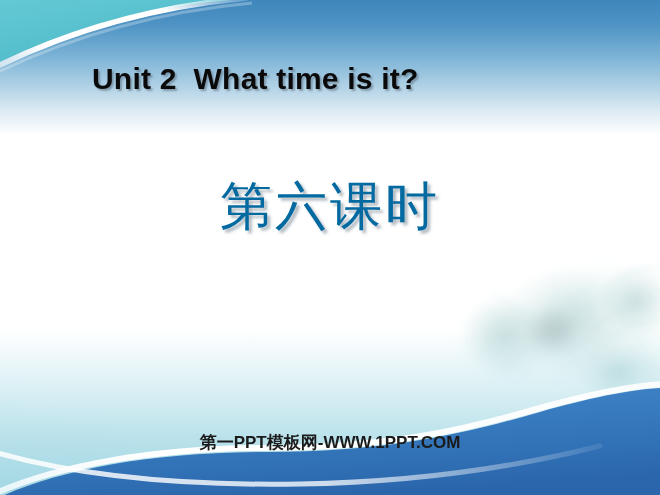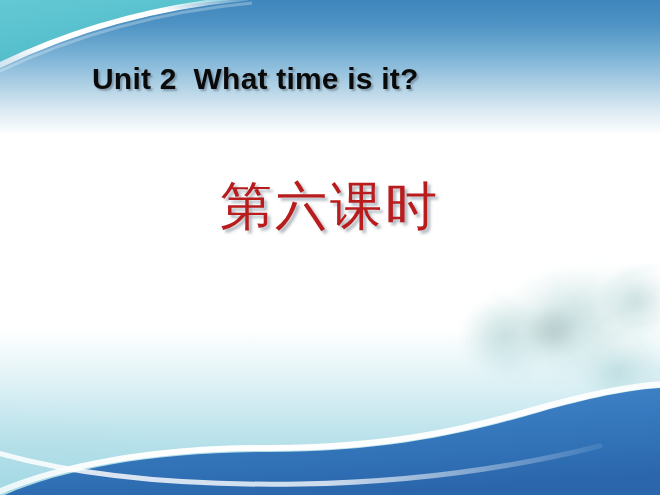--- a/index.html
+++ b/index.html
@@ -77,21 +77,21 @@
 
   .lesson-title {
     position: absolute;
     left: 0;
     right: 0;
     top: 172px;
     text-align: center;
     font-family: "DejaVu Serif", "Liberation Serif", serif;
     font-size: 52px;
     font-weight: normal;
-    color: #b91c1c;
+    color: #0369a1;
     letter-spacing: 3px;
     text-shadow: 3px 3px 3px rgba(110, 125, 140, 0.55);
   }
 
   .watermark {
     position: absolute;
     left: 0;
     right: 0;
     top: 431px;
     text-align: center;
@@ -236,14 +236,15 @@
 
     <path d="M-6 452
              C 70 474, 170 486, 300 484
              C 420 482, 520 466, 600 446" stroke="url(#lowArc)" stroke-width="5" fill="none" stroke-linecap="round" opacity="0.9"></path>
   </svg>
 
   <div class="unit-title">Unit 2  What time is it?</div>
 
   <div class="lesson-title">第六课时</div>
 
+  <div class="watermark">第一PPT模板网-WWW.1PPT.COM</div>
 
 </div>
 
 </body></html>

